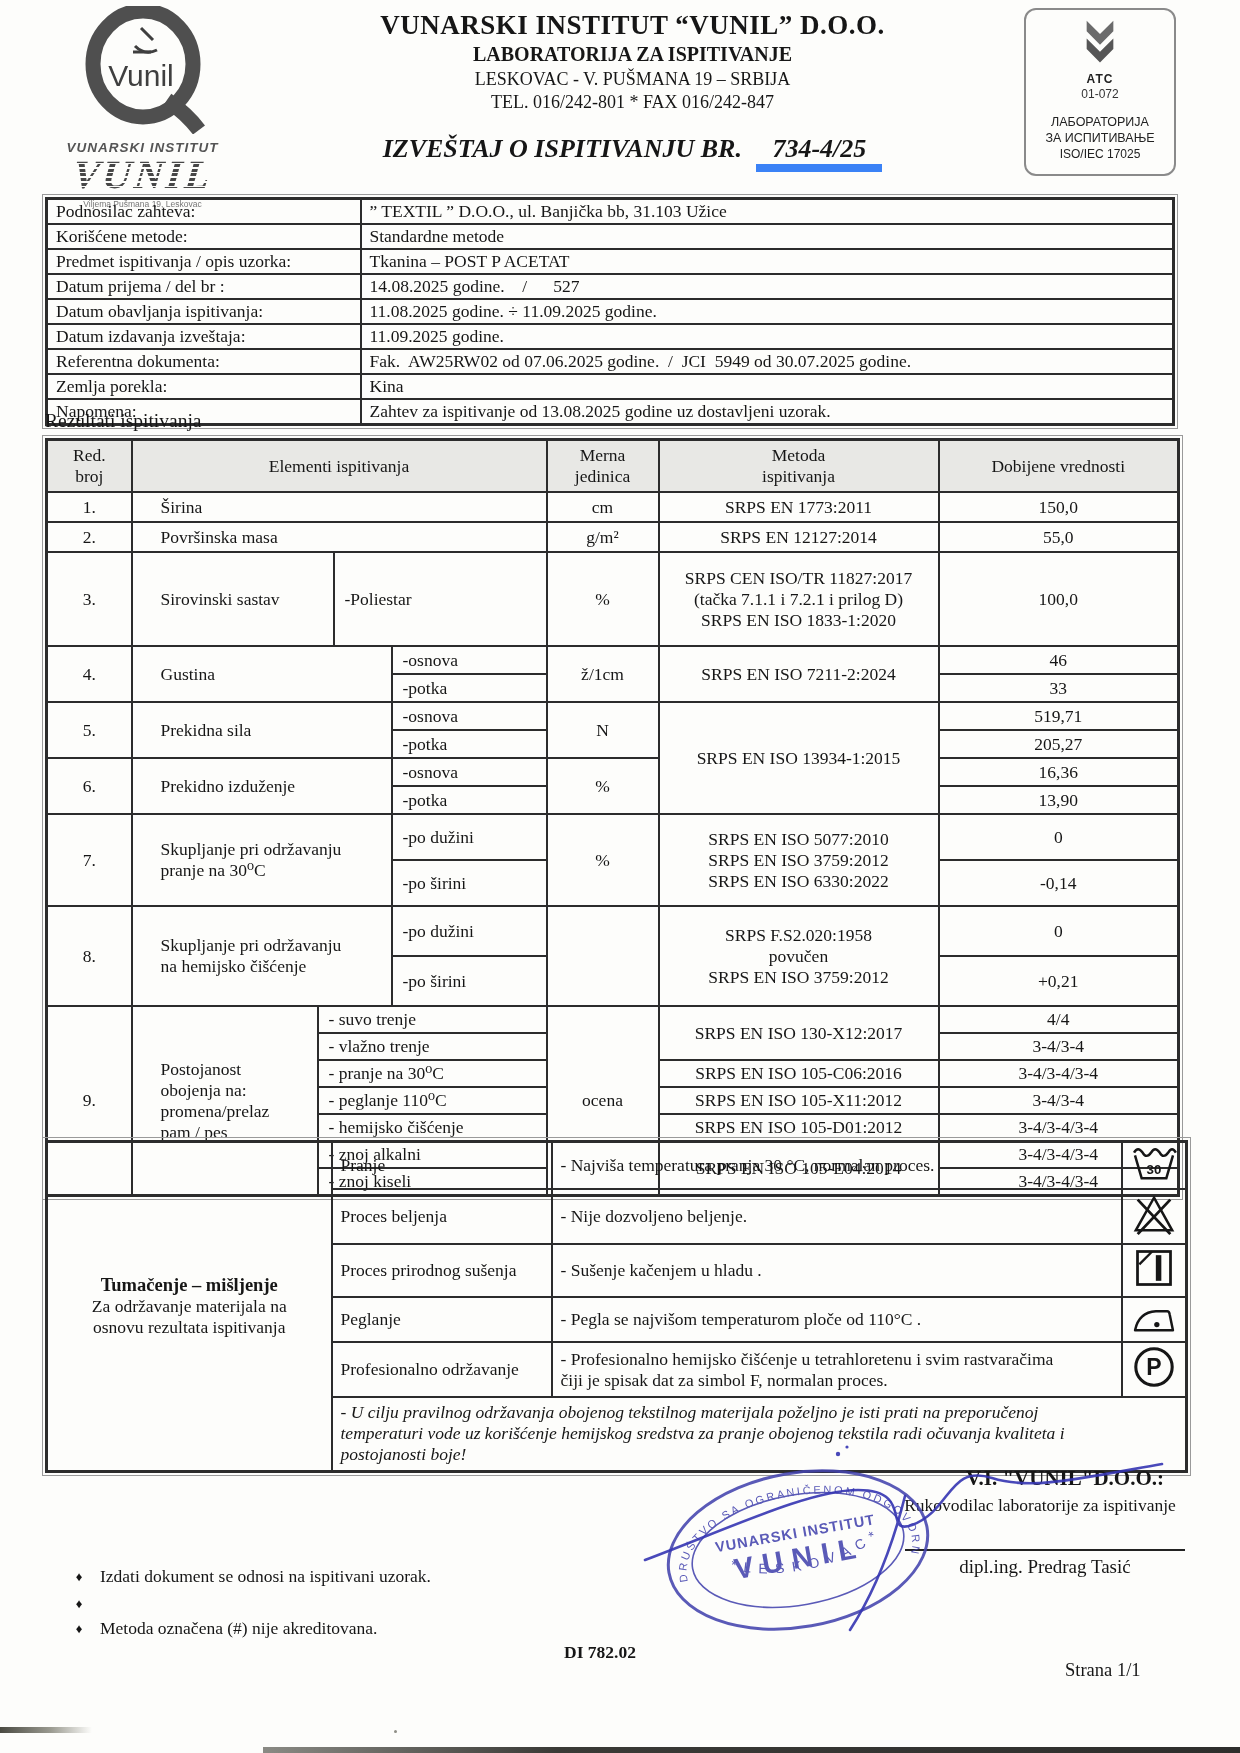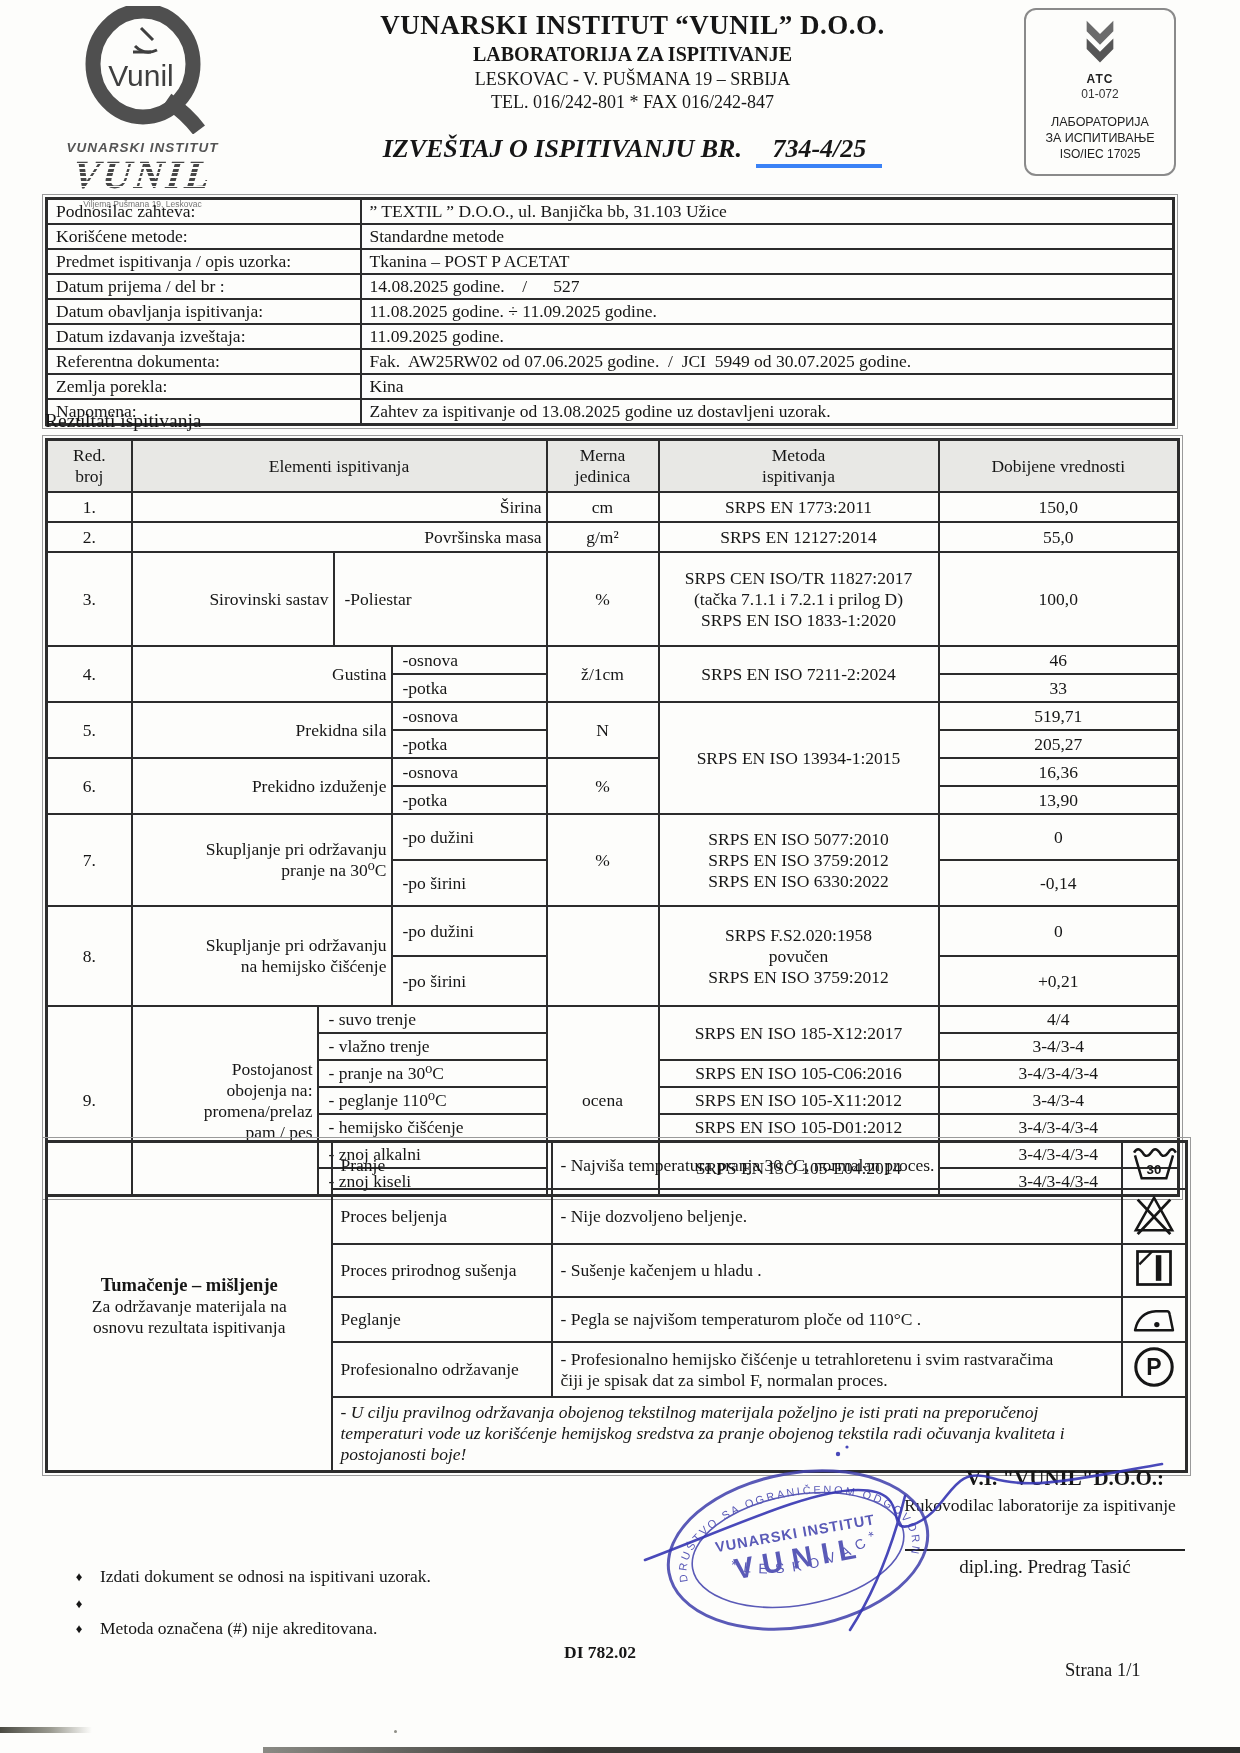--- a/index.html
+++ b/index.html
@@ -9,21 +9,21 @@
   .ml{white-space:pre-line;}
 
   
   .head-center{left:255px;top:10px;width:755px;text-align:center;}
   .company{font-size:27px;font-weight:bold;letter-spacing:.5px;}
   .lab{font-size:20px;font-weight:bold;margin-top:2px;}
   .addr{font-size:18px;margin-top:3px;}
   .tel{font-size:18px;margin-top:2px;}
   .title-line{left:255px;top:134px;width:755px;text-align:center;
               font-size:26px;font-weight:bold;font-style:italic;}
-  .report-no{border-bottom:4px solid #3b82f6;padding:0 16px 1px 16px;margin-left:8px;}
+  .report-no{border-bottom:8px solid #3b82f6;padding:0 16px 1px 16px;margin-left:8px;}
 
   
   .logo{left:30px;top:6px;width:225px;text-align:center;}
   .logo-institute{font-family:"Liberation Sans","DejaVu Sans",sans-serif;font-style:italic;
                   font-weight:bold;font-size:13.5px;color:#555;letter-spacing:1px;margin-top:2px;}
   .logo-word{position:relative;display:inline-block;font-weight:bold;font-style:italic;
              font-size:40px;letter-spacing:3px;color:#474747;transform:skewX(-6deg);line-height:1;}
   .logo-word .stripes{position:absolute;inset:0;
       background:repeating-linear-gradient(180deg,rgba(253,253,251,0) 0 3px,#fdfdfb 3px 4.6px);}
   .logo-addr{font-family:"Liberation Sans","DejaVu Sans",sans-serif;font-size:8.5px;color:#777;margin-top:4px;}
@@ -39,21 +39,21 @@
   
   table{border-collapse:collapse;table-layout:fixed;}
   .doc-table{border:3px solid #2c2c2c;outline:1.5px solid #9a9a9a;outline-offset:2px;}
   .doc-table td{border:2px solid #2c2c2c;font-size:17.5px;padding:1px 8px;vertical-align:middle;
                 overflow:hidden;}
   .info-table{left:45px;top:197px;}
   .info-table td{height:21px;}
   .results-heading{left:45px;top:410px;font-size:19.5px;}
   .results-table{left:45px;top:438px;}
   .results-table td{text-align:center;padding:1px 4px;}
-  .results-table td.el{text-align:right;padding-left:14px;}
+  .results-table td.el{text-align:left;padding-left:28px;}
   .results-table td.sub{text-align:left;padding-left:10px;border-radius:7px;}
   .results-table tr.hdr td{background:#e8e8e5;height:48px;}
   .rh26 td{height:26px;} .rh90 td{height:90px;}
   .rh24 td{height:24px;} .rh42 td{height:42px;} .rh46 td{height:46px;} .rh23 td{height:23px;}
 
   
   .care-table{left:45px;top:1140px;}
   .care-table td{font-size:17.5px;}
   .care-left{text-align:center;}
   .care-title{font-weight:bold;font-size:18.5px;}
@@ -285,21 +285,21 @@
       <td>+0,21</td>
     </tr>
     <tr class="rh23">
       <td rowspan="7">9.</td>
       <td rowspan="7" class="el ml">Postojanost
 obojenja na:
 promena/prelaz
 pam / pes</td>
       <td colspan="3" class="sub">- suvo trenje</td>
       <td rowspan="7">ocena</td>
-      <td rowspan="2">SRPS EN ISO 185-X12:2017</td>
+      <td rowspan="2">SRPS EN ISO 130-X12:2017</td>
       <td>4/4</td>
     </tr>
     <tr class="rh23">
       <td colspan="3" class="sub">- vlažno trenje</td>
       <td>3-4/3-4</td>
     </tr>
     <tr class="rh23">
       <td colspan="3" class="sub">- pranje na 30⁰C</td>
       <td>SRPS EN ISO 105-C06:2016</td>
       <td>3-4/3-4/3-4</td>

